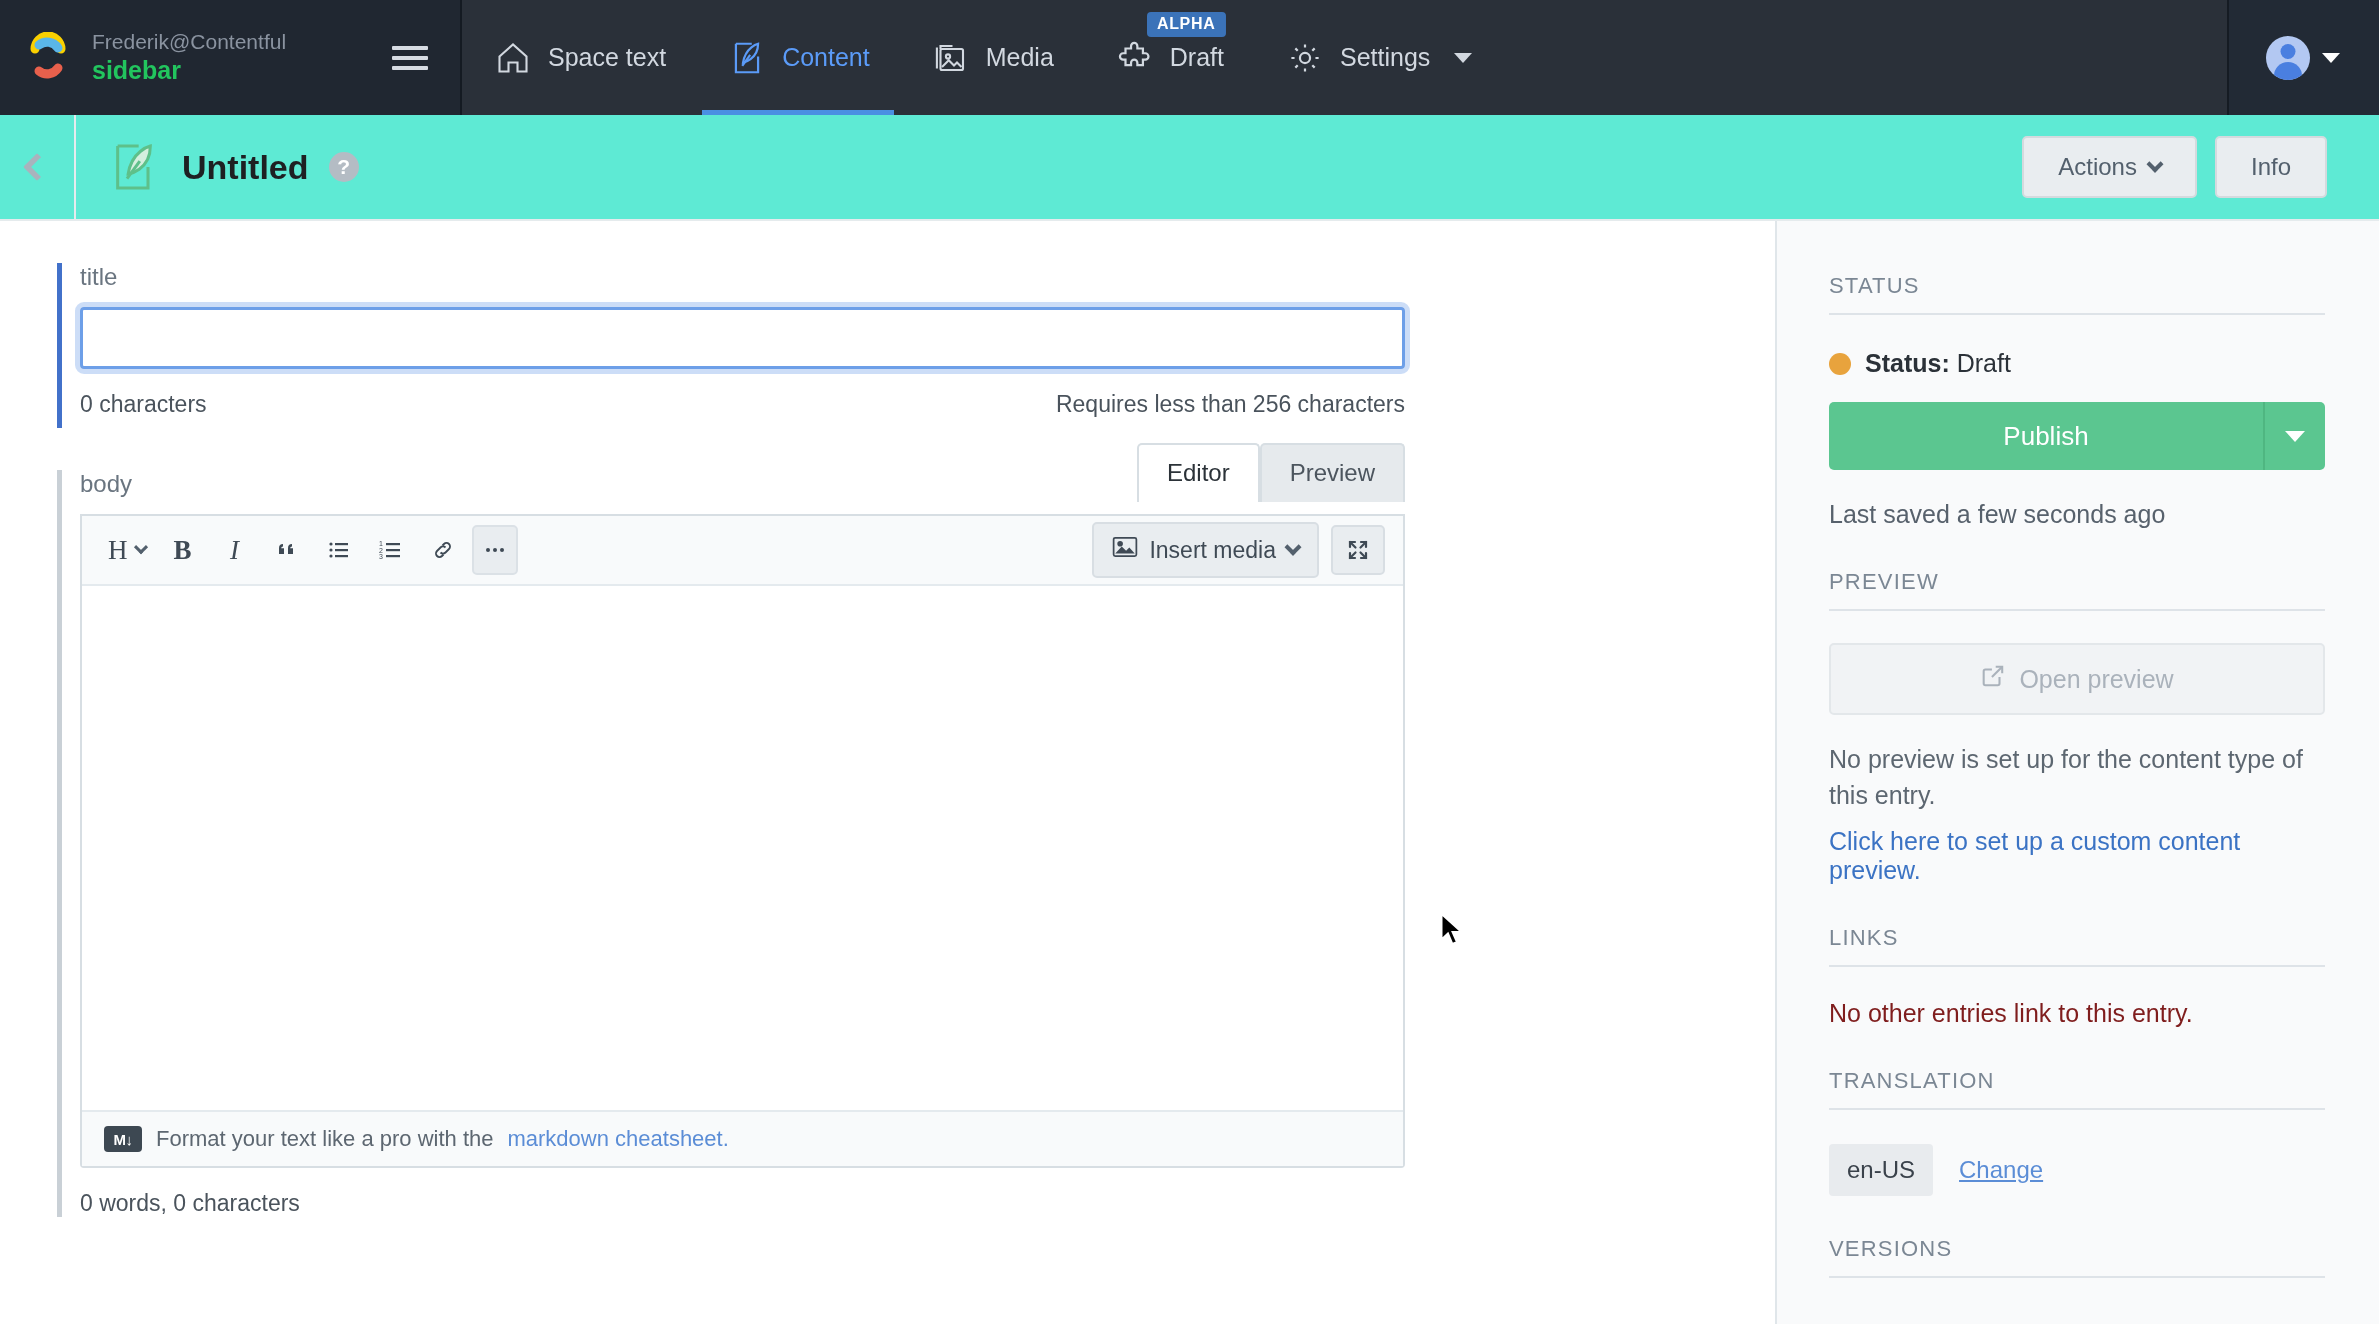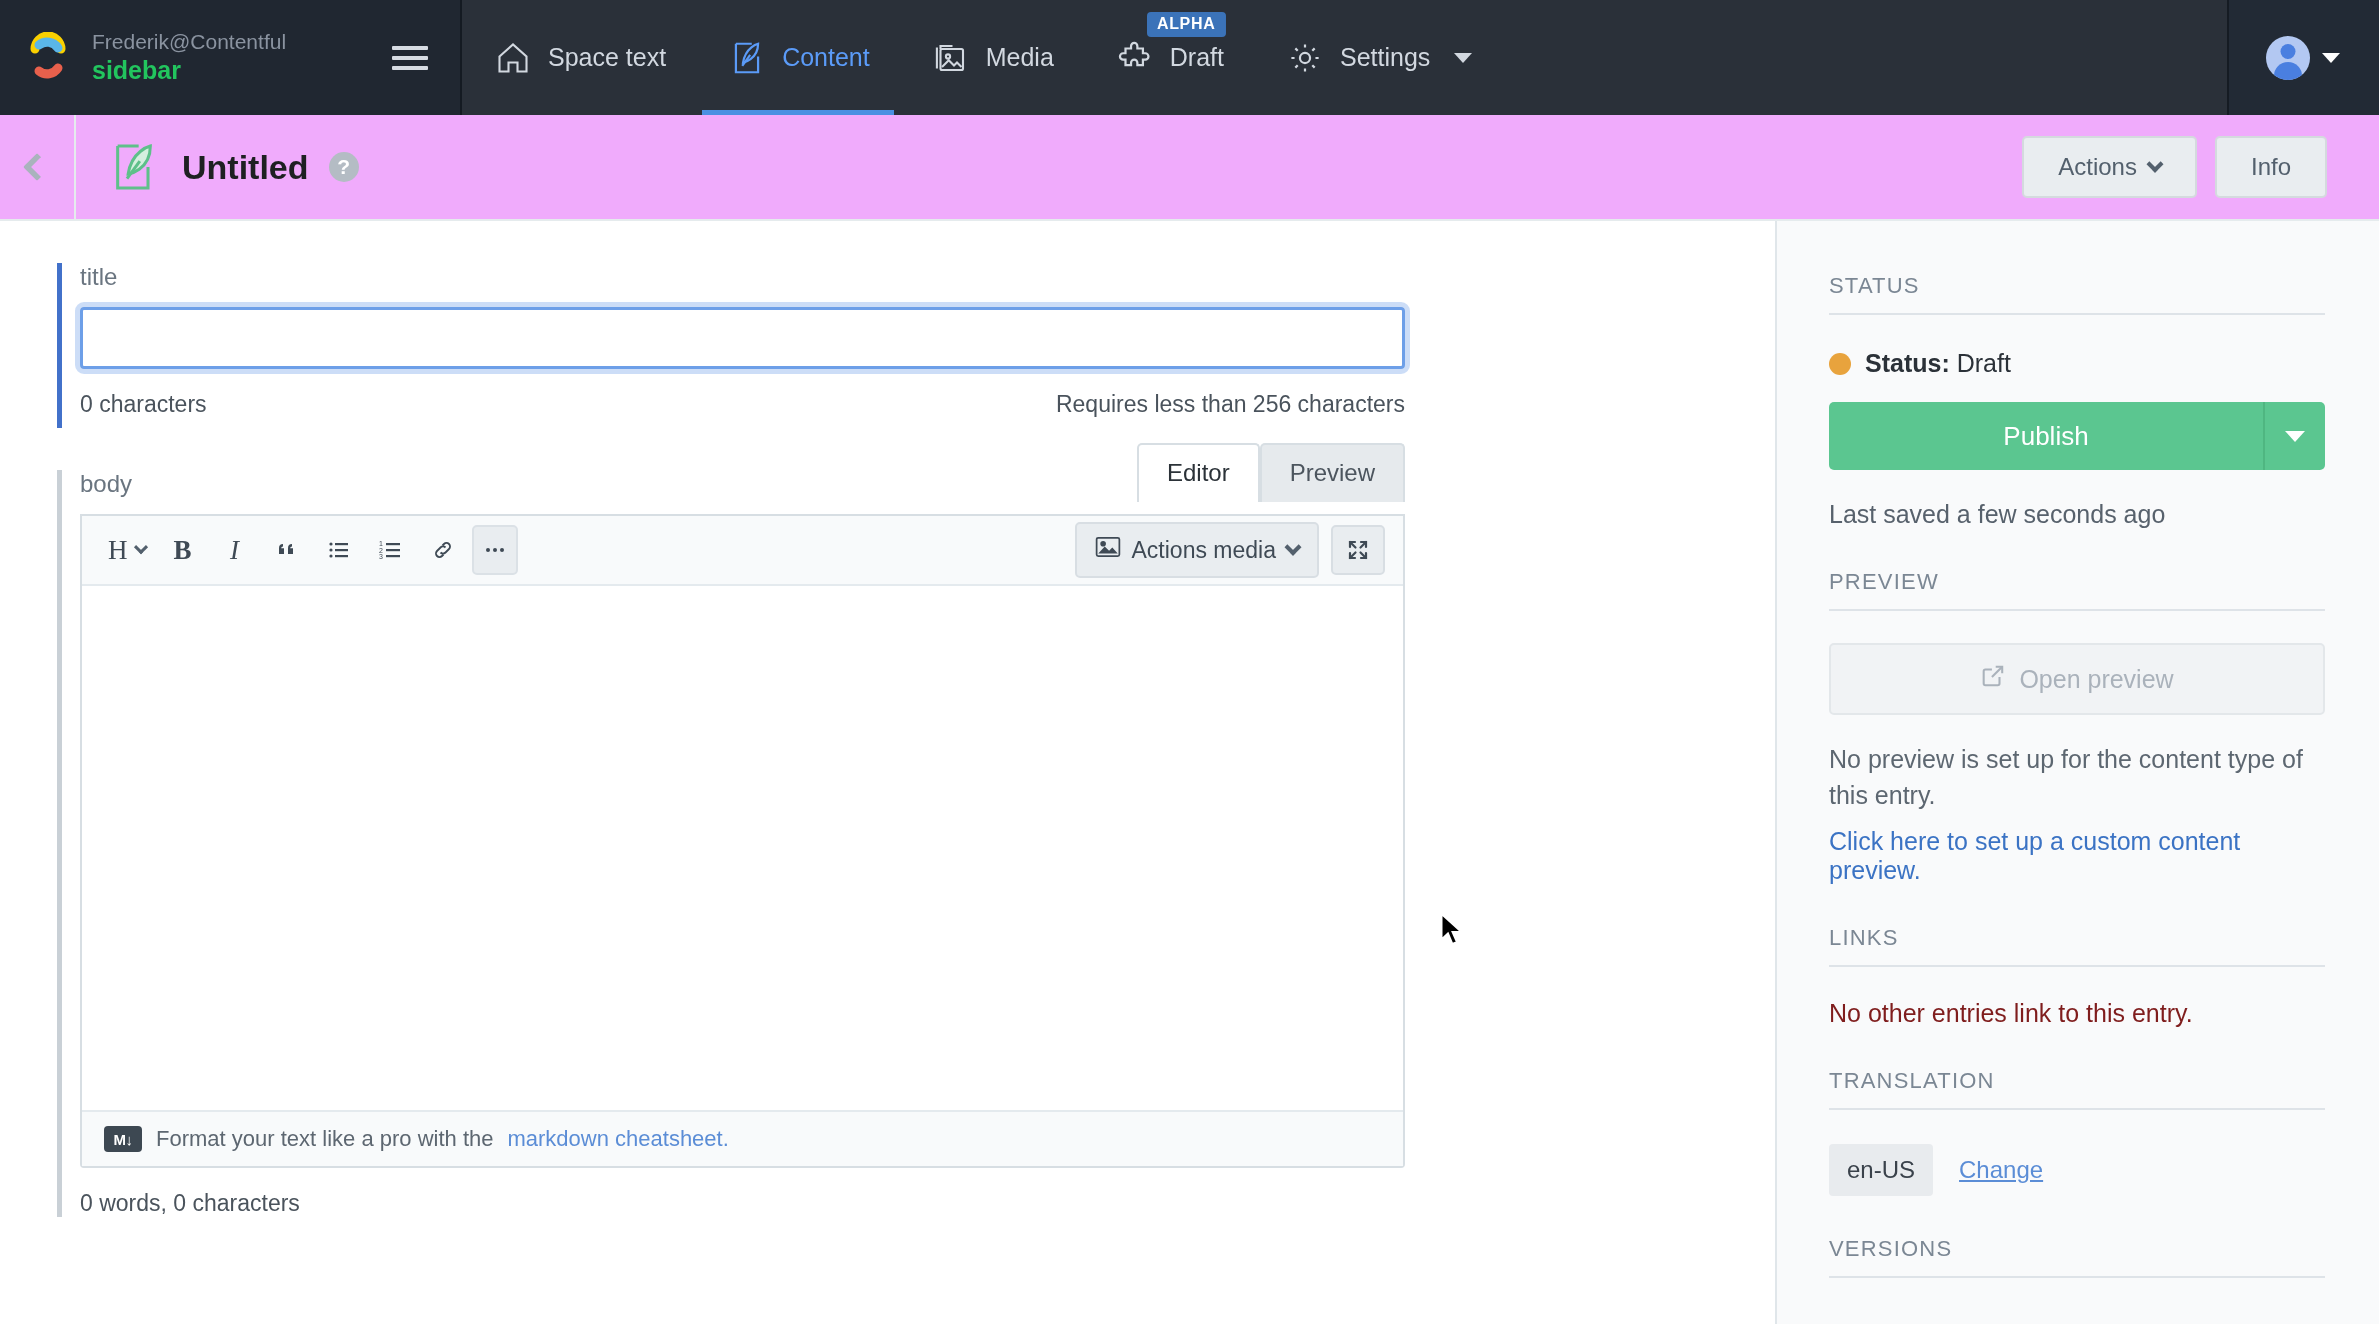--- a/index.html
+++ b/index.html
@@ -114,21 +114,21 @@
   .caret-white {
     width: 0; height: 0;
     border-left: 9px solid transparent;
     border-right: 9px solid transparent;
     border-top: 10px solid #ffffff;
   }
 
   
   .subheader {
     height: 106px;
-    background: #f0abfc;
+    background: #5eead4;
     border-bottom: 2px solid #e5ebed;
     display: flex;
     align-items: center;
   }
   .back-btn {
     width: 76px; height: 100%;
     display: flex; align-items: center; justify-content: center;
     border-right: 2px solid #e5ebed;
     cursor: pointer;
   }
@@ -557,21 +557,21 @@
 
           <div class="toolbar-right">
             <button class="insert-media">
               <span>
                 <svg width="26" height="22" viewBox="0 0 24 20" fill="none" stroke="#3f4a55" stroke-width="1.6">
                   <rect x="1.5" y="1.5" width="21" height="17" rx="1.5"></rect>
                   <circle cx="7.5" cy="7" r="1.8" fill="#3f4a55"></circle>
                   <path d="M3 16 L9 9.5 L13 13.5 L16 10.5 L21 16" fill="#3f4a55" stroke="none"></path>
                 </svg>
               </span>
-              <span>Actions media</span>
+              <span>Insert media</span>
               <span class="chev-dn"></span>
             </button>
             <button class="expand-btn">
               <svg width="24" height="24" viewBox="0 0 24 24" fill="none" stroke="#3f4a55" stroke-width="2.2" stroke-linecap="round">
                 <path d="M4 9 V4 H9 M15 4 H20 V9 M20 15 V20 H15 M9 20 H4 V15"></path>
                 <path d="M4 4 L9.5 9.5 M20 4 L14.5 9.5 M20 20 L14.5 14.5 M4 20 L9.5 14.5"></path>
               </svg>
             </button>
           </div>
         </div>

